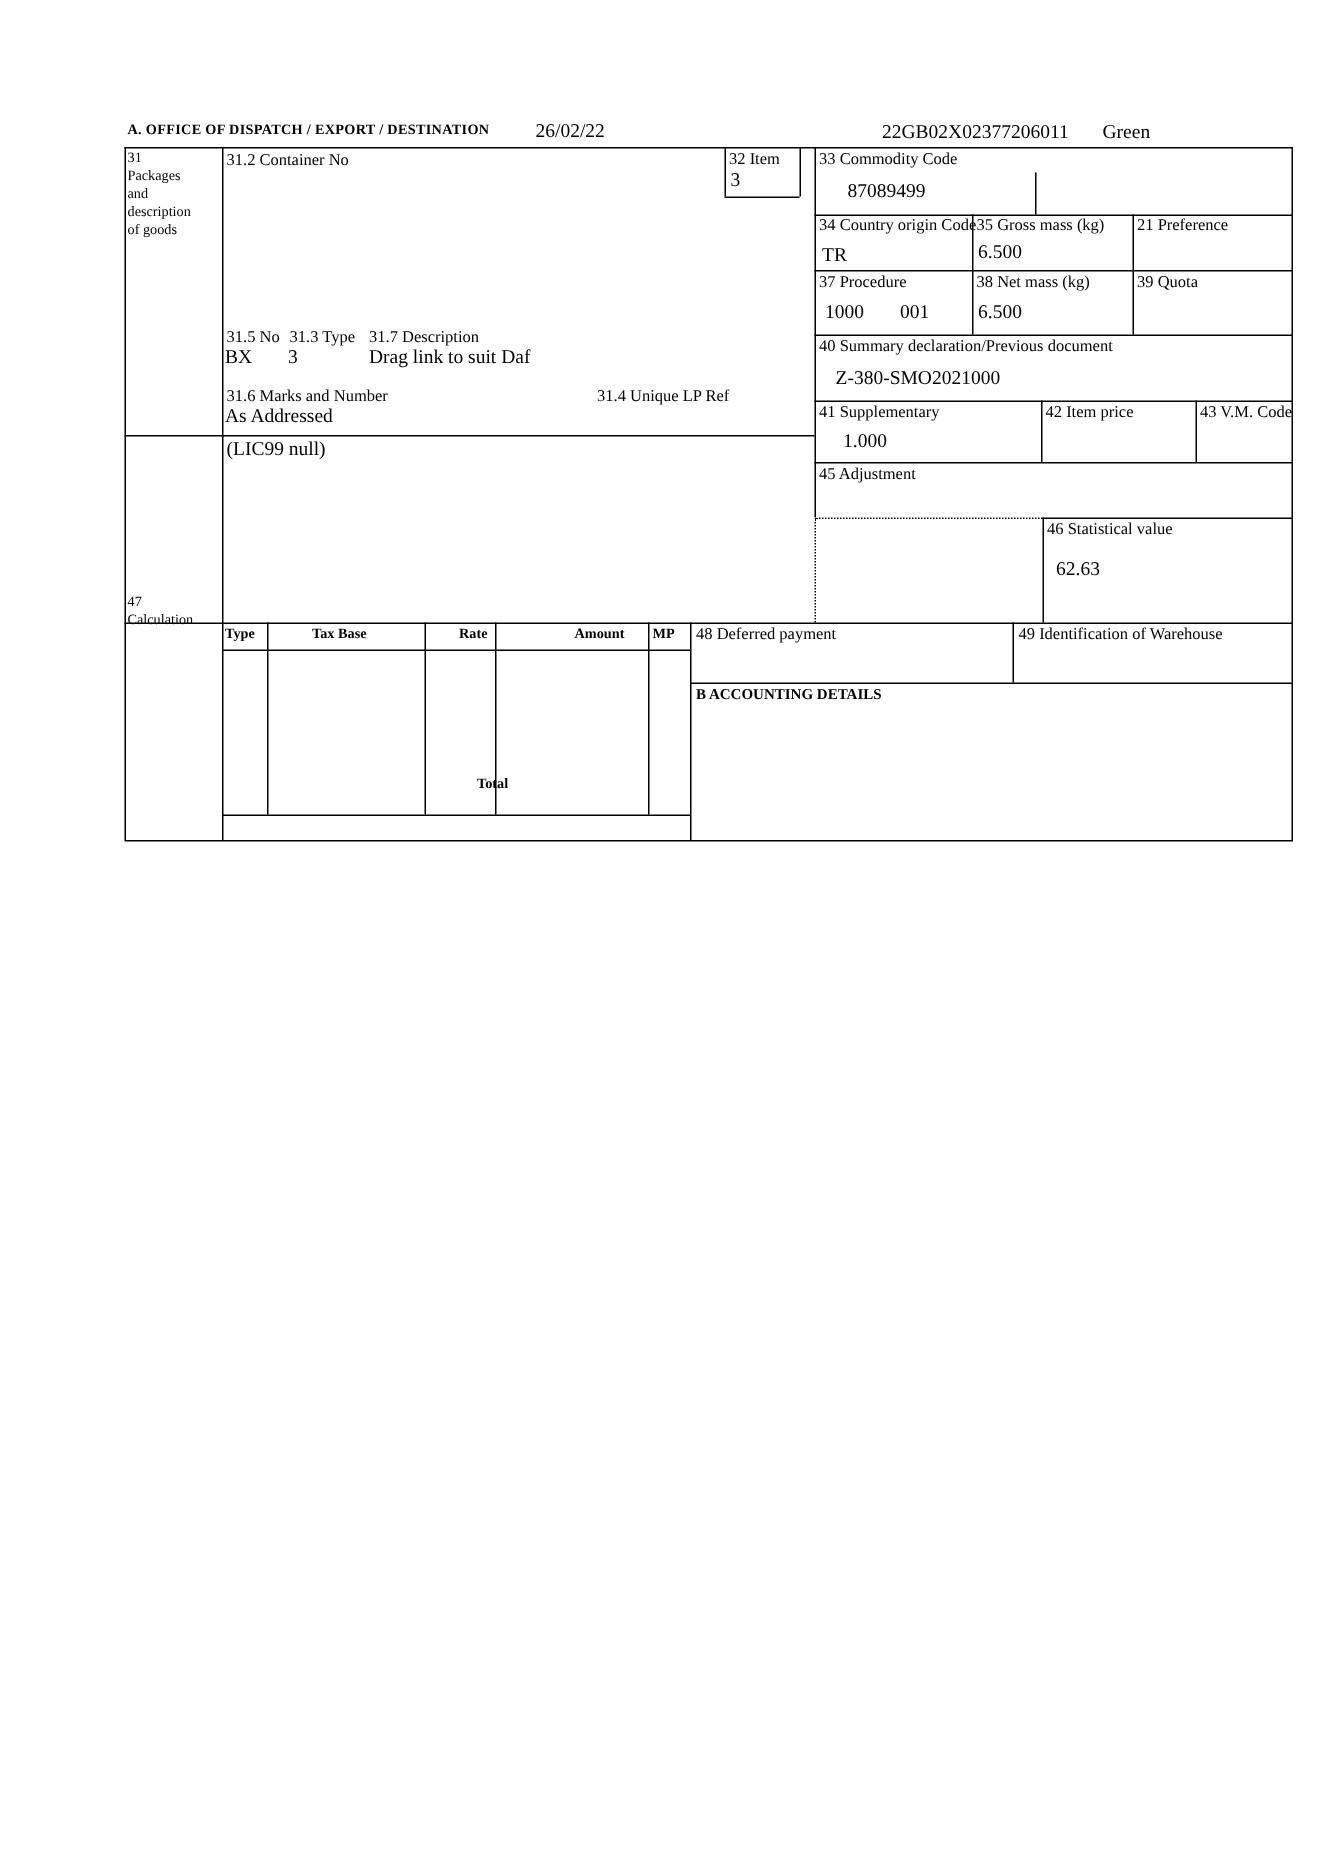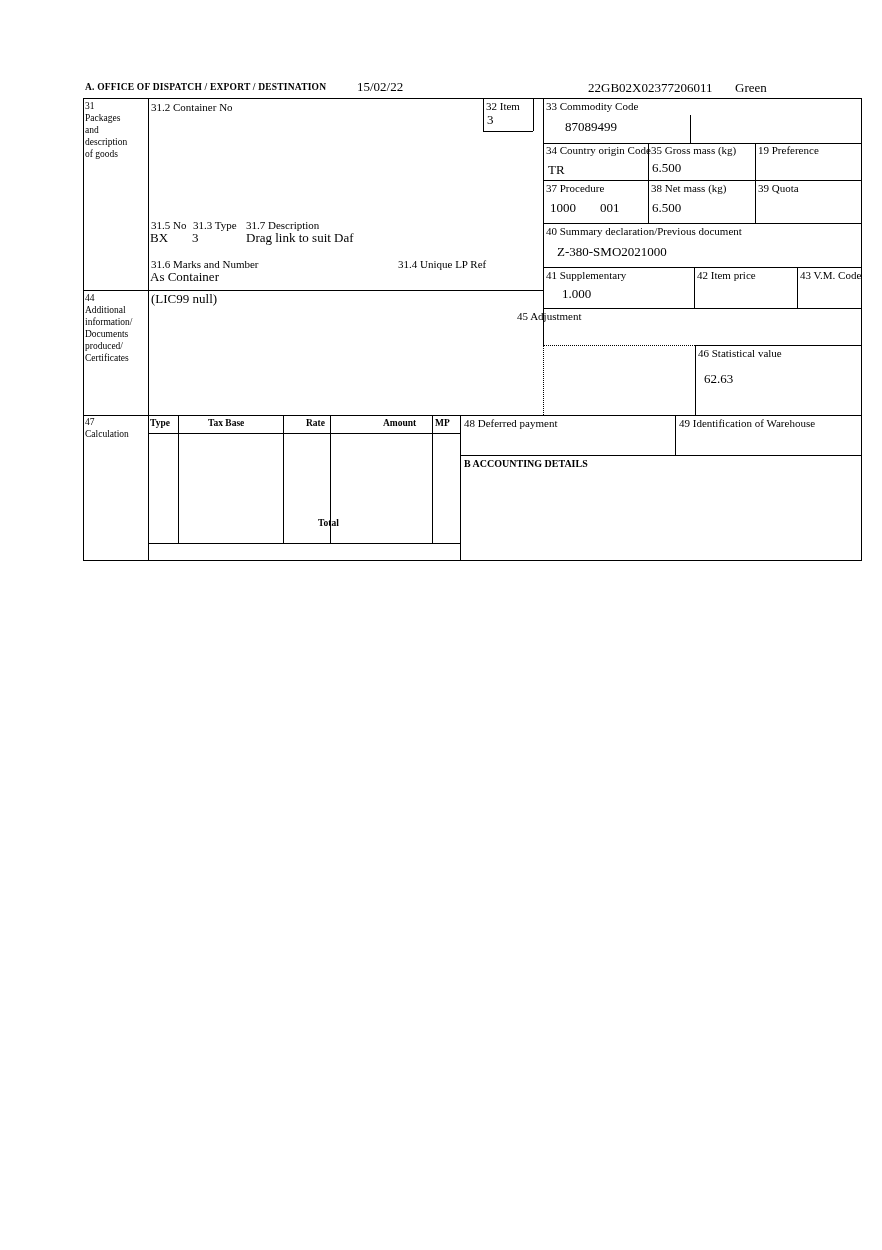--- a/index.html
+++ b/index.html
@@ -19,21 +19,21 @@
   .hdr-office { position:absolute; font-size:9.5px; font-weight:bold; letter-spacing:0.2px; }
   .hdr-val { position:absolute; font-size:13px; }
   .bold { font-weight:bold; }
 </style>
 </head>
 <body>
 
 <div class="page">
 
   <div class="hdr-office" style="left:85px;top:82px">A.  OFFICE OF DISPATCH / EXPORT / DESTINATION</div>
-  <div class="hdr-val" style="left:357px;top:79px">15/02/22</div>
+  <div class="hdr-val" style="left:357px;top:79px">26/02/22</div>
   <div class="hdr-val" style="left:588px;top:80px">22GB02X02377206011</div>
   <div class="hdr-val" style="left:735px;top:80px">Green</div>
 
   <div>
 
     <div class="hl" style="left:83px;top:98px;width:779px"></div>
     <div class="hl" style="left:483px;top:131px;width:50px"></div>
     <div class="hl" style="left:543px;top:143px;width:319px"></div>
     <div class="hl" style="left:543px;top:180px;width:319px"></div>
     <div class="hl" style="left:543px;top:223px;width:319px"></div>
@@ -68,71 +68,65 @@
     <div class="vl" style="left:460px;top:415px;height:145px"></div>
     <div class="vl" style="left:675px;top:415px;height:40px"></div>
 
     <div class="vld" style="left:543px;top:345px;height:70px"></div>
   </div>
 
   <div class="sidelbl" style="left:85px;top:100px;width:46px">31 Packages
 and
 description
 of goods</div>
-  <div class="sidelbl" style="left:85px;top:292px;width:62px">44
-Additional
-information/
-Documents
-produced/
-Certificates</div>
-  <div class="sidelbl" style="left:85px;top:416px;width:78px">47
+  <div class="sidelbl" style="left:85px;top:396px;width:78px">47
 Calculation</div>
 
   <div class="lbl" style="left:151px;top:102px">31.2 Container No</div>
   <div class="lbl" style="left:486px;top:101px">32 Item</div>
   <div class="val" style="left:487px;top:113px">3</div>
 
   <div class="lbl" style="left:151px;top:220px">31.5 No</div>
   <div class="lbl" style="left:193px;top:220px">31.3 Type</div>
   <div class="lbl" style="left:246px;top:220px">31.7 Description</div>
   <div class="val" style="left:150px;top:231px">BX</div>
   <div class="val" style="left:192px;top:231px">3</div>
   <div class="val" style="left:246px;top:231px">Drag link to suit Daf</div>
 
   <div class="lbl" style="left:151px;top:259px">31.6 Marks and Number</div>
   <div class="lbl" style="left:398px;top:259px">31.4 Unique LP Ref</div>
-  <div class="val" style="left:150px;top:270px">As Container</div>
+  <div class="val" style="left:150px;top:270px">As Addressed</div>
 
   <div class="val" style="left:151px;top:292px">(LIC99 null)</div>
 
   <div class="lbl" style="left:546px;top:101px">33 Commodity Code</div>
   <div class="val" style="left:565px;top:120px">87089499</div>
 
   <div class="lbl" style="left:546px;top:145px">34 Country origin Code</div>
   <div class="val" style="left:548px;top:163px">TR</div>
   <div class="lbl" style="left:651px;top:145px">35 Gross mass (kg)</div>
   <div class="val" style="left:652px;top:161px">6.500</div>
-  <div class="lbl" style="left:758px;top:145px">19 Preference</div>
+  <div class="lbl" style="left:758px;top:145px">21 Preference</div>
 
   <div class="lbl" style="left:546px;top:183px">37 Procedure</div>
   <div class="val" style="left:550px;top:201px">1000</div>
   <div class="val" style="left:600px;top:201px">001</div>
   <div class="lbl" style="left:651px;top:183px">38 Net mass (kg)</div>
   <div class="val" style="left:652px;top:201px">6.500</div>
   <div class="lbl" style="left:758px;top:183px">39 Quota</div>
 
   <div class="lbl" style="left:546px;top:226px">40 Summary declaration/Previous document</div>
   <div class="val" style="left:557px;top:245px">Z-380-SMO2021000</div>
 
   <div class="lbl" style="left:546px;top:270px">41 Supplementary</div>
   <div class="val" style="left:562px;top:287px">1.000</div>
   <div class="lbl" style="left:697px;top:270px">42 Item price</div>
   <div class="lbl" style="left:800px;top:270px">43 V.M. Code</div>
 
-  <div class="lbl" style="left:517px;top:311px">45 Adjustment</div>
+  <div class="lbl" style="left:546px;top:311px">45 Adjustment</div>
 
   <div class="lbl" style="left:698px;top:348px">46 Statistical value</div>
   <div class="val" style="left:704px;top:372px">62.63</div>
 
   <div class="colhdr" style="left:150px;top:418px">Type</div>
   <div class="colhdr" style="left:208px;top:418px">Tax Base</div>
   <div class="colhdr" style="left:306px;top:418px">Rate</div>
   <div class="colhdr" style="left:383px;top:418px">Amount</div>
   <div class="colhdr" style="left:435px;top:418px">MP</div>
   <div class="colhdr" style="left:318px;top:518px">Total</div>

